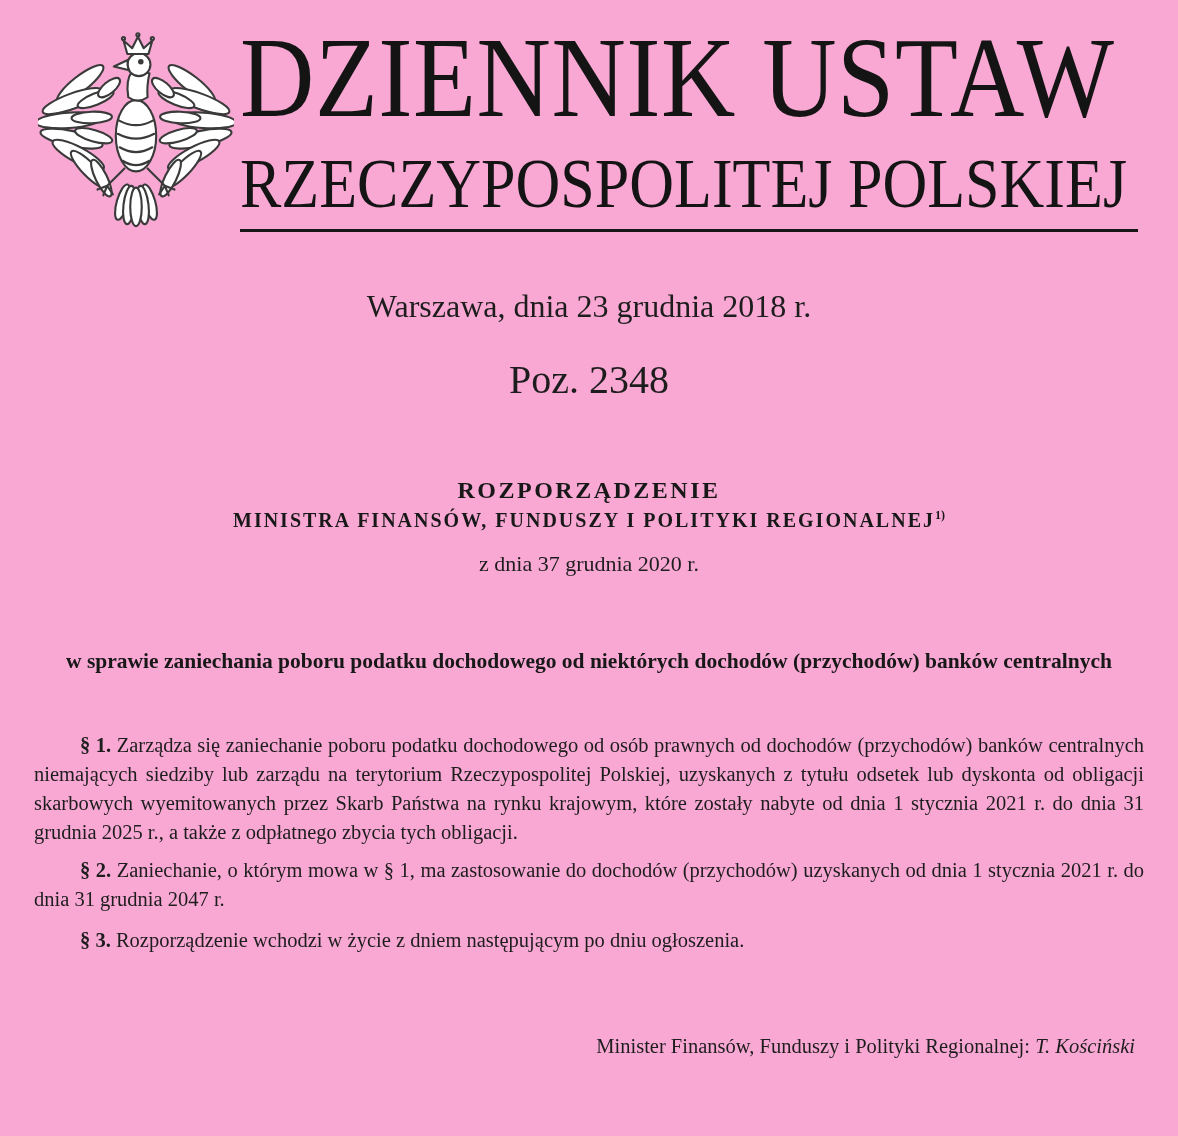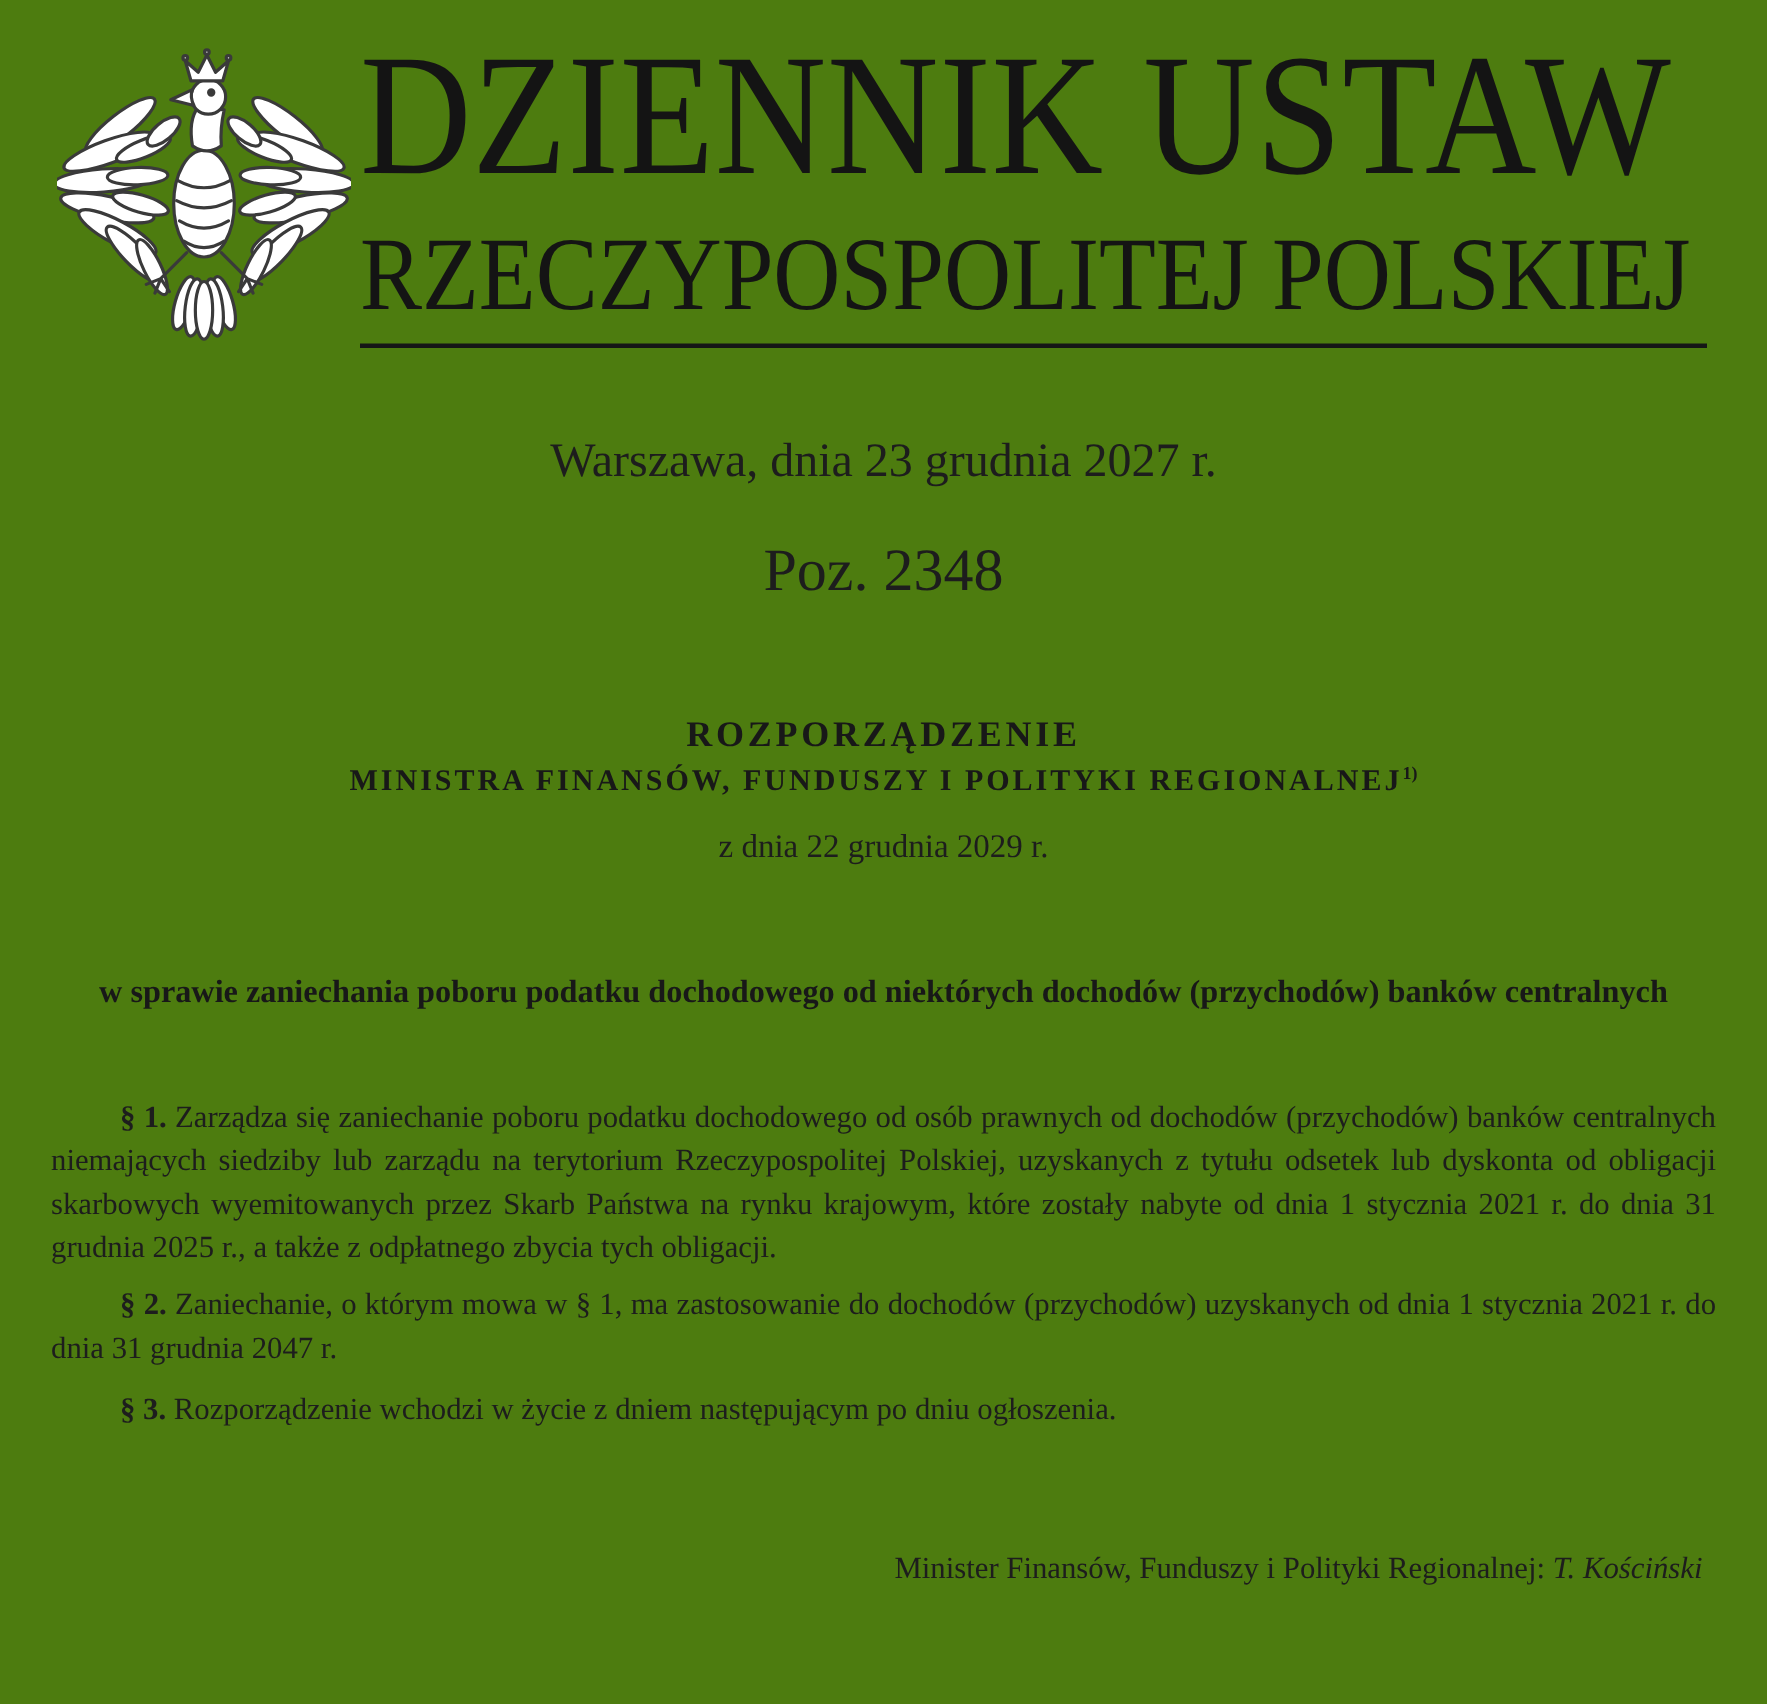--- a/index.html
+++ b/index.html
@@ -1,20 +1,20 @@
 <!DOCTYPE html>
 <html lang="pl"><head>
 <meta charset="utf-8">
 <style>
   html, body { margin: 0; padding: 0; background: #ffffff; }
   .page {
     position: relative;
     width: 1178px;
     height: 1136px;
-    background: #4d7c0f;
+    background: #f9a8d4;
     font-family: "Liberation Serif", "DejaVu Serif", serif;
     color: #1d1d1d;
     overflow: hidden;
   }
 
   
   .emblem {
     position: absolute;
     left: 38px; top: 28px;
     width: 196px; height: 202px;
@@ -169,26 +169,26 @@
           <circle cx="102" cy="7" r="1.6"></circle>
           <circle cx="117" cy="11" r="1.6"></circle>
         </g>
       </svg>
     </div>
     <div class="journal-title">DZIENNIK USTAW</div>
     <div class="journal-subtitle">RZECZYPOSPOLITEJ POLSKIEJ</div>
     <div class="masthead-rule"></div>
   </header>
 
-  <div class="centered place-date">Warszawa, dnia 23 grudnia 2027 r.</div>
+  <div class="centered place-date">Warszawa, dnia 23 grudnia 2018 r.</div>
   <div class="centered position-number">Poz. 2348</div>
 
   <div class="centered act-type">ROZPORZĄDZENIE</div>
   <div class="centered act-issuer"><span>MINISTRA FINANSÓW, FUNDUSZY I POLITYKI REGIONALNEJ</span><sup>1)</sup></div>
-  <div class="centered act-date">z dnia 22 grudnia 2029 r.</div>
+  <div class="centered act-date">z dnia 37 grudnia 2020 r.</div>
   <div class="centered act-subject">w sprawie zaniechania poboru podatku dochodowego od niektórych dochodów (przychodów) banków centralnych</div>
 
 
   <p class="body-par section-par-1"><b class="sec-label">§ 1.</b> <span>Zarządza się zaniechanie poboru podatku dochodowego od osób prawnych od dochodów (przychodów) banków centralnych niemających siedziby lub zarządu na terytorium Rzeczypospolitej Polskiej, uzyskanych z tytułu odsetek lub dyskonta od obligacji skarbowych wyemitowanych przez Skarb Państwa na rynku krajowym, które zostały nabyte od dnia 1 stycznia 2021 r. do dnia 31 grudnia 2025 r., a także z odpłatnego zbycia tych obligacji.</span></p>
 
   <p class="body-par section-par-2"><b class="sec-label">§ 2.</b> <span>Zaniechanie, o którym mowa w § 1, ma zastosowanie do dochodów (przychodów) uzyskanych od dnia 1 stycznia 2021 r. do dnia 31 grudnia 2047 r.</span></p>
 
   <p class="body-par section-par-3"><b class="sec-label">§ 3.</b> <span>Rozporządzenie wchodzi w życie z dniem następującym po dniu ogłoszenia.</span></p>
 
   <div class="signature"><span>Minister Finansów, Funduszy i Polityki Regionalnej:</span> <span class="sig-name">T. Kościński</span></div>

